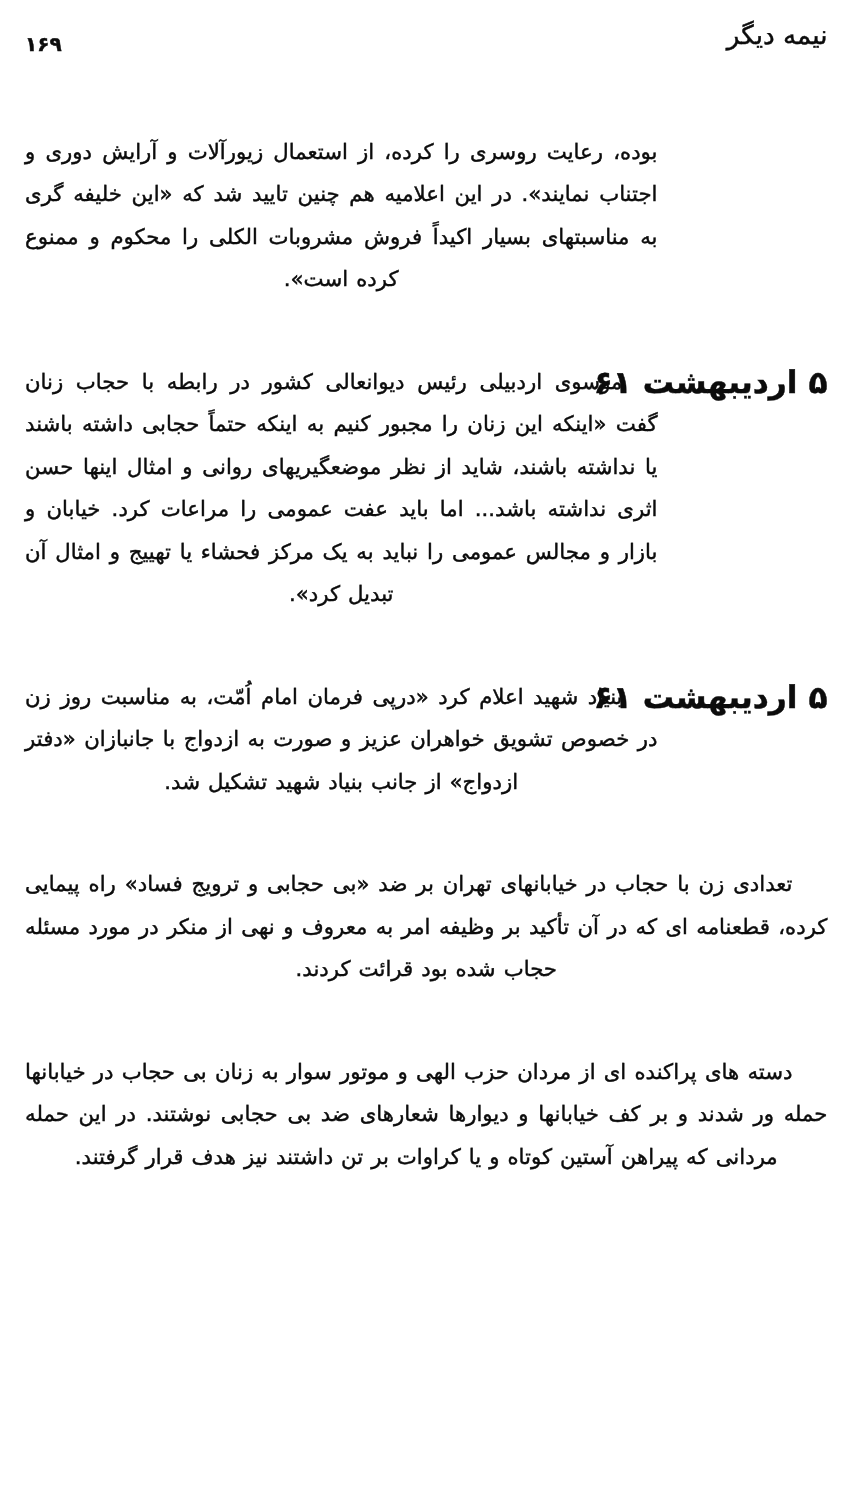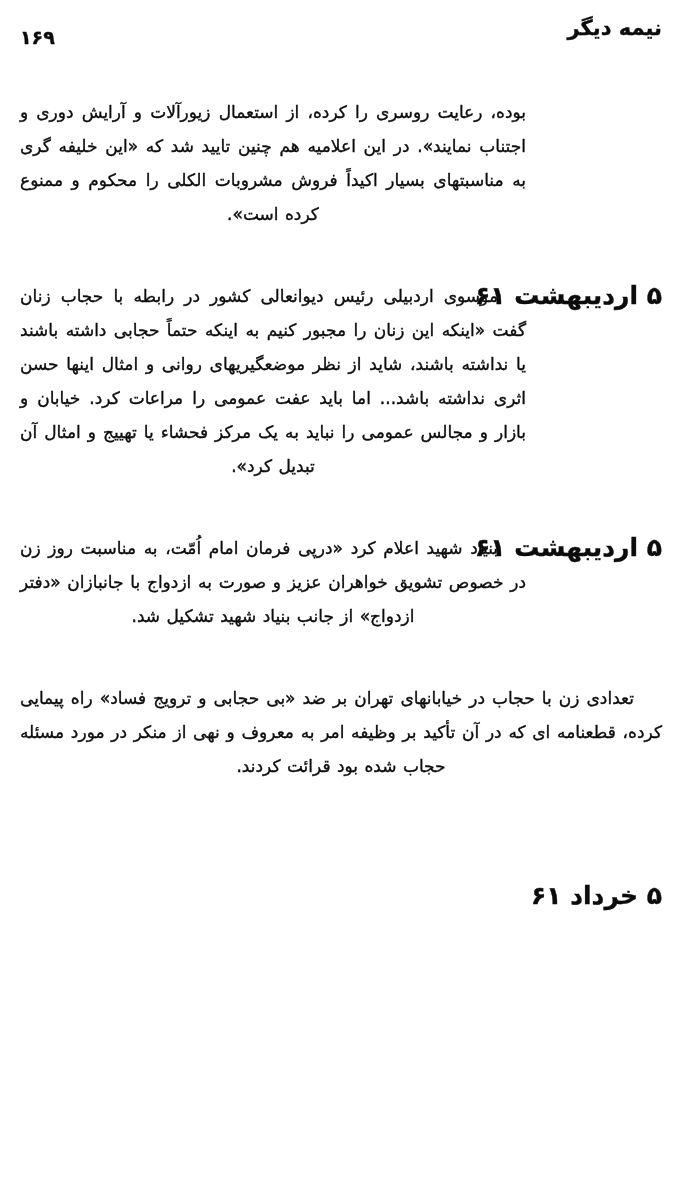--- a/index.html
+++ b/index.html
@@ -21,32 +21,32 @@
     color: #0c0c0c;
     -webkit-text-stroke: 0.35px #0c0c0c;
   }
   .page-header {
     display: flex;
     justify-content: space-between;
     align-items: flex-start;
   }
   .running-head {
     font-size: 21px;
-    font-weight: bold;
+    font-weight: normal;
     line-height: 28px;
   }
   .page-number {
-    font-size: 19px;
+    font-size: 16px;
     font-weight: bold;
     margin-top: 12px;
     margin-right: 6px;
     letter-spacing: 2px;
   }
   .content {
-    margin-top: 47px;
+    margin-top: 60px;
   }
   .entry {
     display: flex;
     align-items: flex-start;
     margin-bottom: 48px;
   }
   .entry-date {
     flex: 0 0 136px;
     width: 136px;
     font-weight: bold;
@@ -97,21 +97,21 @@
     <section class="entry">
       <div class="entry-date">۵ اردیبهشت ۶۱</div>
       <p class="entry-text">بنیاد شهید اعلام کرد «درپی فرمان امام اُمّت، به مناسبت روز زن در خصوص تشویق خواهران عزیز و صورت به ازدواج با جانبازان «دفتر ازدواج» از جانب بنیاد شهید تشکیل شد.</p>
     </section>
 
     <section class="entry">
       <p class="entry-text">تعدادی زن با حجاب در خیابانهای تهران بر ضد «بی حجابی و ترویج فساد» راه پیمایی کرده، قطعنامه ای که در آن تأکید بر وظیفه امر به معروف و نهی از منکر در مورد مسئله حجاب شده بود قرائت کردند.</p>
     </section>
 
     <section class="entry">
+      <p class="entry-text">دسته های پراکنده ای از مردان حزب الهی و موتور سوار به زنان بی حجاب در خیابانها حمله ور شدند و بر کف خیابانها و دیوارها شعارهای ضد بی حجابی نوشتند. در این حمله مردانی که پیراهن آستین کوتاه و یا کراوات بر تن داشتند نیز هدف قرار گرفتند.</p>
     </section>
 
     <section class="entry continues">
-      <div class="entry-date">۵ خرداد ۶۱</div>
     </section>
 
   </main>
 
 </div>
 
 </body></html>

